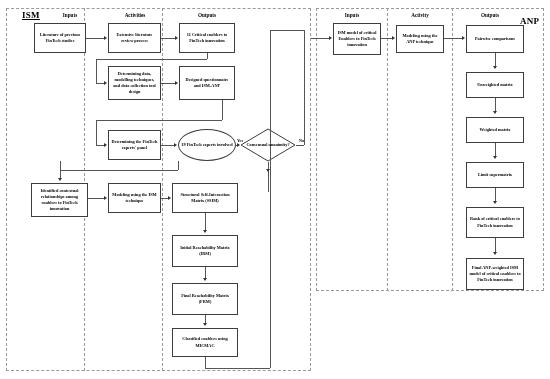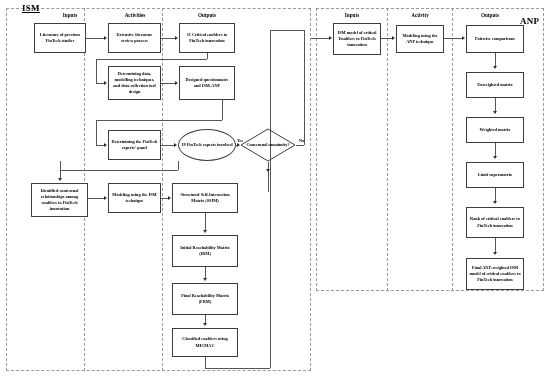--- a/index.html
+++ b/index.html
@@ -108,21 +108,21 @@
     color: #000;
     white-space: nowrap;
   }
 </style>
 </head>
 <body>
 
 <div id="canvas">
 
   <div class="panel" style="left:6px; top:8px; width:305px; height:363px;"></div>
-  <div class="panel-label" style="left:22px; top:3px;text-decoration:underline;">ISM</div>
+  <div class="panel-label" style="left:22px; top:10px;text-decoration:underline;">ISM</div>
 
   <div class="col-divider" style="left:84px; top:8px; height:363px;"></div>
   <div class="col-divider" style="left:162px; top:8px; height:363px;"></div>
 
   <div class="col-head" style="left:70px; top:12px;">Inputs</div>
   <div class="col-head" style="left:135px; top:12px;">Activities</div>
   <div class="col-head" style="left:207px; top:12px;">Outputs</div>
 
   <div class="node" style="left:34px; top:23px; width:52px; height:30px;">Literature of previous FinTech studies</div>
   <div class="node" style="left:108px; top:23px; width:53px; height:30px;">Extensive literature review process</div>

